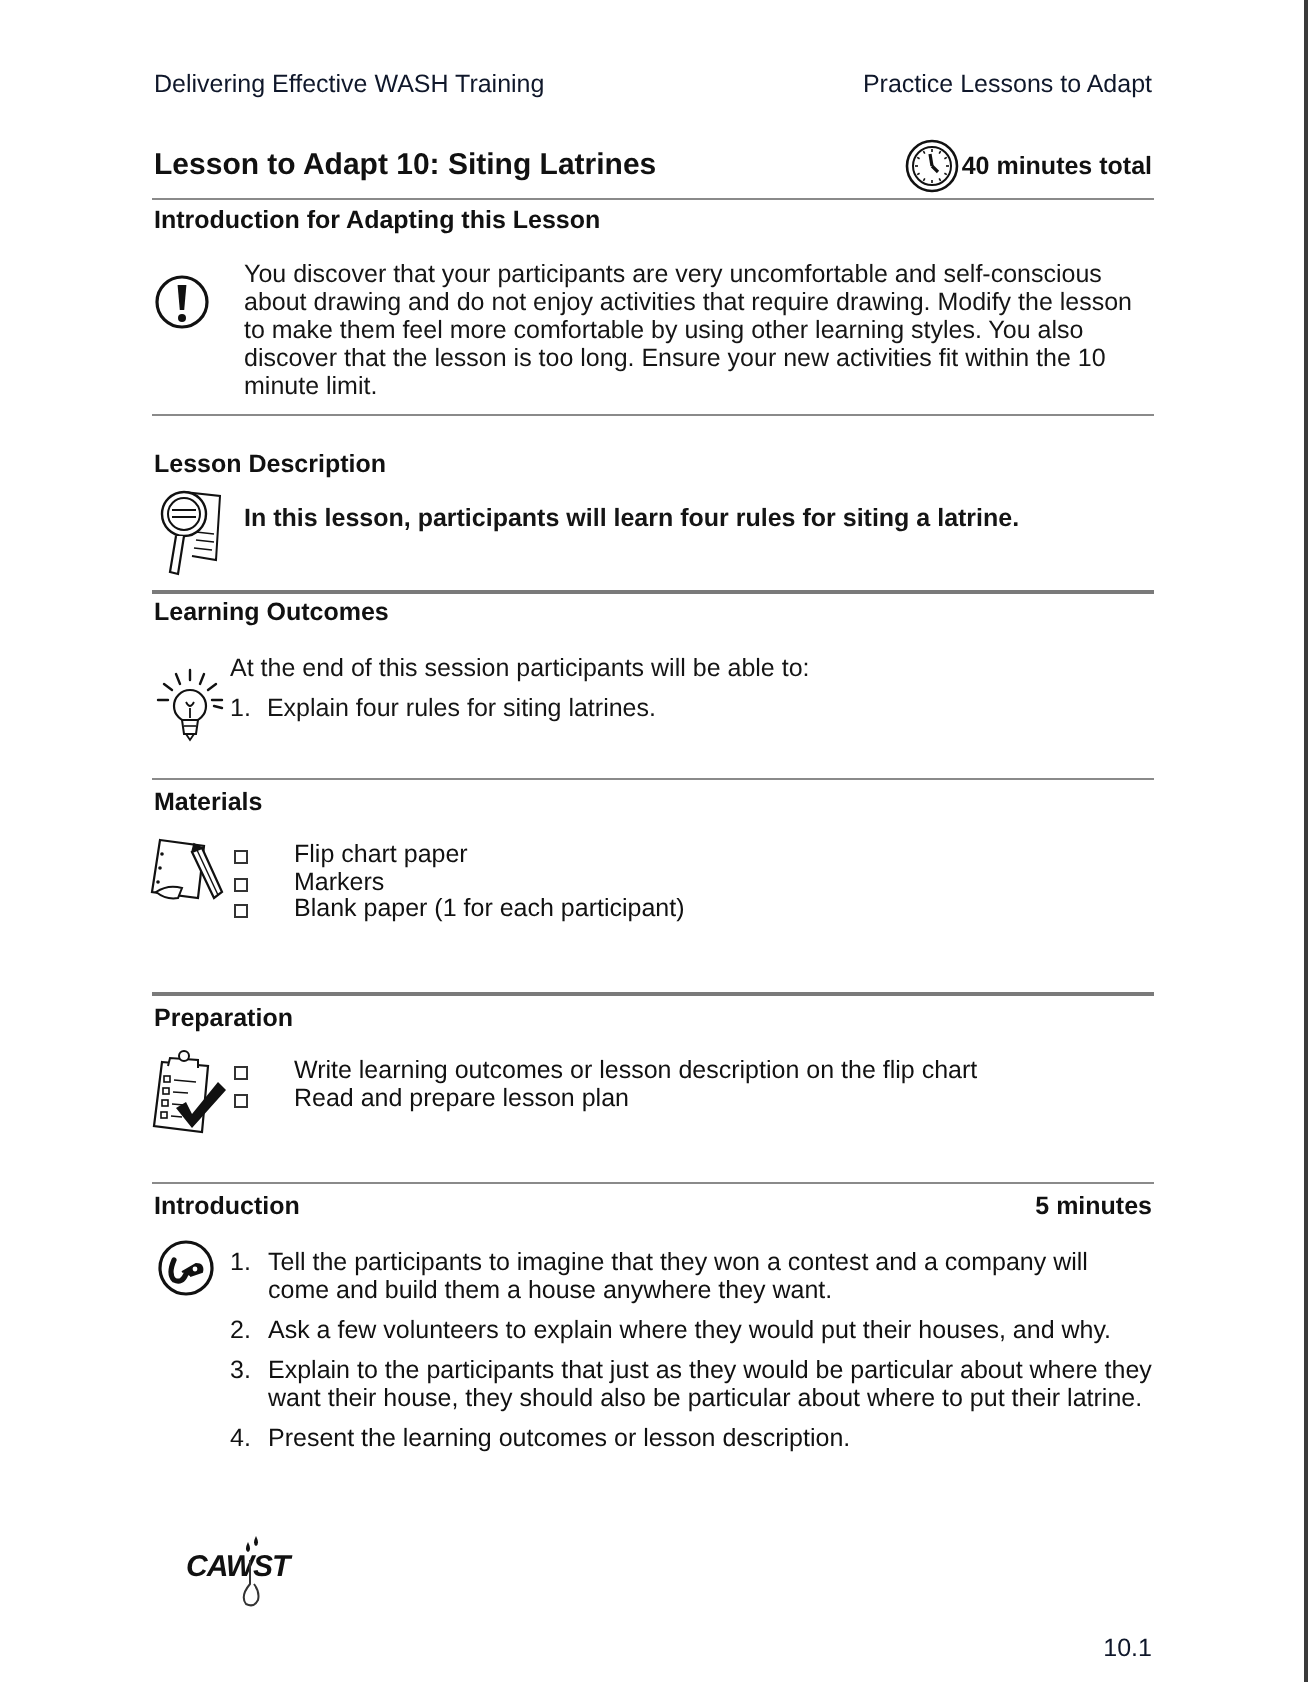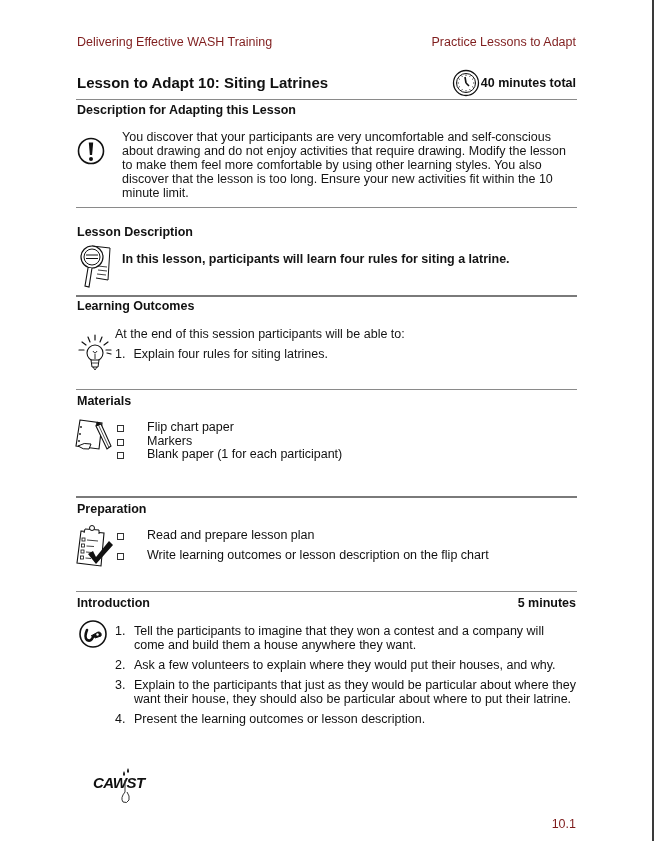--- a/index.html
+++ b/index.html
@@ -2,21 +2,21 @@
 <html><head>
 <meta charset="utf-8">
 <style>
   html, body { margin: 0; padding: 0; }
   body {
     width: 654px; height: 841px; background: #ffffff; position: relative; overflow: hidden;
     font-family: "Liberation Sans", sans-serif; color: #111111;
   }
   .page-edge { position: absolute; right: 0; top: 0; width: 2px; height: 841px; background: #3a3a3a; }
   .abs { position: absolute; }
-  .hdr { font-size: 12.5px; color: #7f1d1d; }
+  .hdr { font-size: 12.5px; color: #0f172a; }
   .title { font-size: 15px; font-weight: bold; }
   .total { font-size: 12.5px; font-weight: bold; }
   .sec-title { font-size: 12.5px; font-weight: bold; }
   .rule { position: absolute; left: 76px; width: 501px; height: 1px; background: #8a8a8a; }
   .rule.thick { height: 2px; background: #7a7a7a; }
   .body-text { font-size: 12.5px; line-height: 14px; color: #151515; }
   .icon { position: absolute; }
   ul.boxes { list-style: none; margin: 0; padding: 0; }
   ul.boxes li { position: relative; padding-left: 30px; font-size: 12.5px; line-height: 13.5px; }
   ul.boxes li .box { position: absolute; left: 0; top: 4px; width: 5px; height: 5px; border: 1px solid #333; }
@@ -51,21 +51,21 @@
       <line x1="6.6" y1="18.3" x2="7.8" y2="17.6"></line>
         <line x1="21.4" y1="18.3" x2="20.2" y2="17.6"></line>
     </g>
     <line x1="14" y1="14" x2="13" y2="8" stroke="#111" stroke-width="1.6"></line>
     <line x1="14" y1="14" x2="17" y2="17" stroke="#111" stroke-width="1.6"></line>
   </svg>
 </div>
 <div class="abs total" style="right:78px; top:76px;">40 minutes total</div>
 <div class="rule" style="top:99px;"></div>
 
-<div class="abs sec-title" style="left:77px; top:103px;">Description for Adapting this Lesson</div>
+<div class="abs sec-title" style="left:77px; top:103px;">Introduction for Adapting this Lesson</div>
 <div class="icon" style="left:77px; top:136px;">
   <svg width="28" height="30" viewBox="0 0 28 30">
     <circle cx="14" cy="15" r="12.5" fill="none" stroke="#111" stroke-width="1.6"></circle>
     <path d="M11.8 6.5 L16.2 6.5 L15.1 19 L12.9 19 Z" fill="#111"></path>
     <circle cx="14" cy="23" r="2" fill="#111"></circle>
   </svg>
 </div>
 <div class="abs body-text" style="left:122px; top:130px; width:450px;">You discover that your participants are very uncomfortable and self-conscious about drawing and do not enjoy activities that require drawing. Modify the lesson to make them feel more comfortable by using other learning styles. You also discover that the lesson is too long. Ensure your new activities fit within the 10 minute limit.</div>
 <div class="rule" style="top:207px;"></div>
 
@@ -150,22 +150,22 @@
       <line x1="13" y1="16" x2="24" y2="17"></line>
         <line x1="12.5" y1="22" x2="20" y2="22.5"></line>
       <line x1="12" y1="28" x2="18" y2="28.5"></line>
         <line x1="11.5" y1="34" x2="17" y2="34.5"></line>
     </g>
     <path d="M14 30 L19 27 L22 33 L35 17 L39 21 L22 40 Z" fill="#111"></path>
   </svg>
 </div>
 <div class="abs" style="left:117px; top:529px;">
   <ul class="boxes">
+    <li><span class="box"></span><span>Write learning outcomes or lesson description on the flip chart</span></li>
     <li style="margin-bottom:6px;"><span class="box"></span><span>Read and prepare lesson plan</span></li>
-    <li><span class="box"></span><span>Write learning outcomes or lesson description on the flip chart</span></li>
   </ul>
 </div>
 <div class="rule" style="top:591px;"></div>
 
 <div class="abs sec-title" style="left:77px; top:596px;">Introduction</div>
 <div class="abs sec-title" style="right:78px; top:596px;">5 minutes</div>
 <div class="icon" style="left:78px; top:619px;">
   <svg width="30" height="30" viewBox="0 0 30 30">
     <circle cx="15" cy="15" r="13" fill="none" stroke="#111" stroke-width="1.6"></circle>
     <path d="M9 11 Q6 18 9 21 Q13 23 15 18" fill="none" stroke="#111" stroke-width="2.6" stroke-linecap="round"></path>

